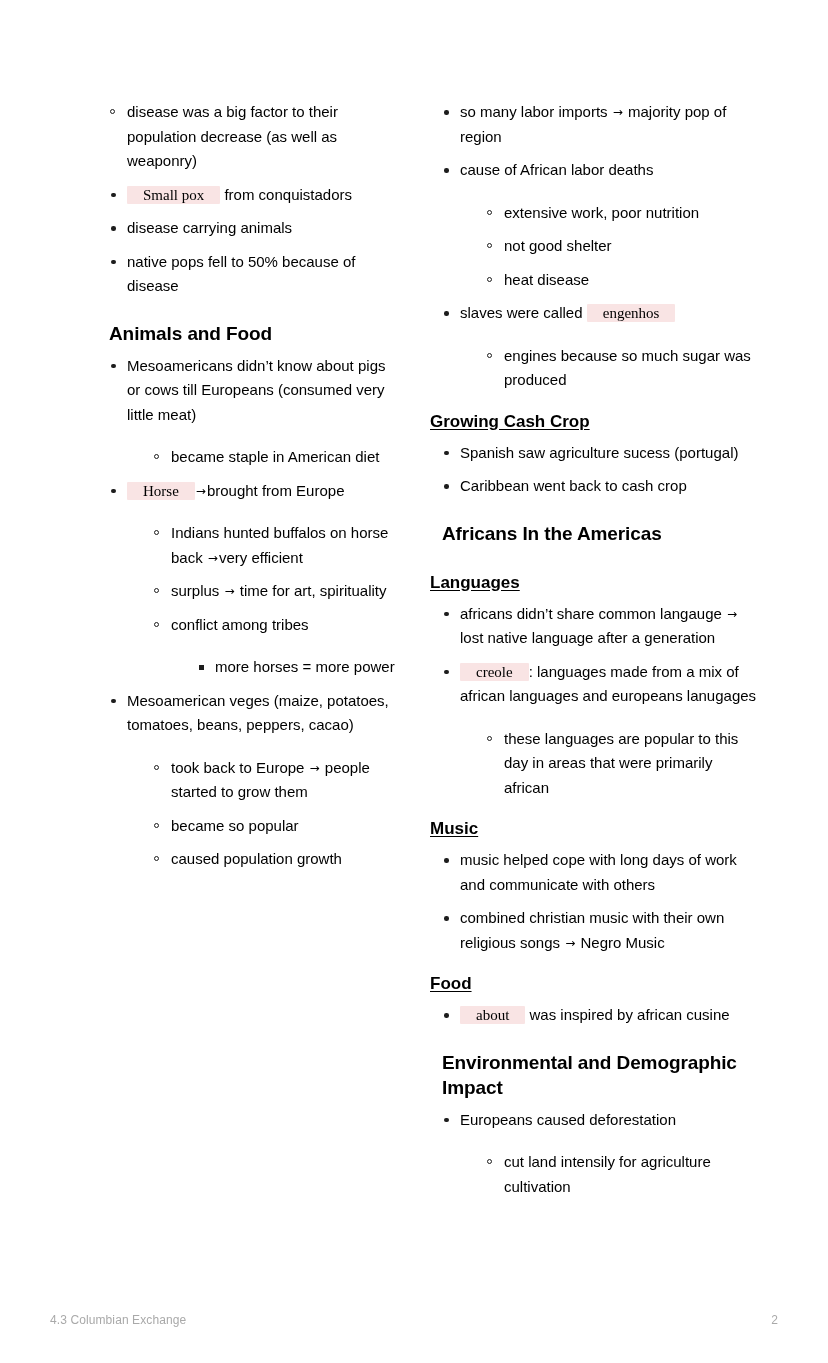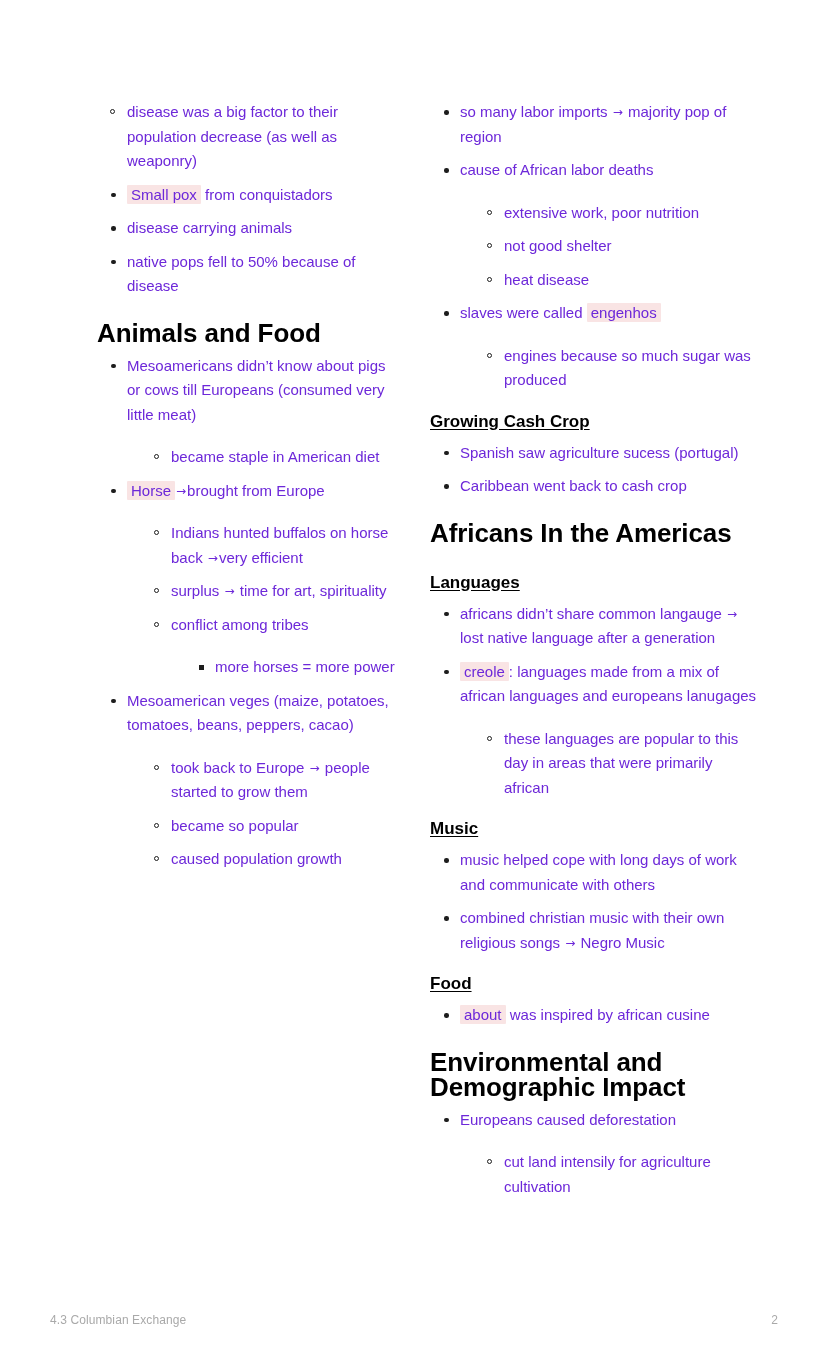--- a/index.html
+++ b/index.html
@@ -40,24 +40,24 @@
     padding-right: 18px;
   }
   .col-right {
     width: 414px;
     padding-left: 16px;
     padding-right: 68px;
   }
 
   
   h1.doc-h1 {
-    font-size: 26px;
+    font-size: 19px;
     line-height: 25px;
     font-weight: bold;
-    margin: 22px 0 8px 0;
+    margin: 22px 0 8px 12px;
     color: #000000;
     letter-spacing: -0.1px;
   }
 
   h2.doc-h2 {
     font-size: 17px;
     line-height: 21px;
     font-weight: bold;
     margin: 18px 0 5px 0;
     color: #000000;
@@ -71,21 +71,21 @@
   ul.lvl {
     list-style: none;
     margin: 0;
     padding: 0;
   }
   ul.lvl1 { margin: 4px 0 0 0; }
   li.item {
     position: relative;
     font-size: 15px;
     line-height: 24.5px;
-    color: #6d28d9;
+    color: #000000;
     margin: 0 0 9px 0;
   }
   li.item:last-child { margin-bottom: 0; }
 
   
   li.l1 {
     padding-left: 30px;
     margin-left: 0;
   }
   li.l1 > .bullet {
@@ -129,21 +129,22 @@
     margin: 18px 0 0 14px;
     padding: 0;
   }
   ul.nest > li.item { margin-bottom: 9px; }
   ul.nest > li.item:last-child { margin-bottom: 0; }
 
   .txt { display: inline; }
   .hl {
     background: #f9e4e4;
     border-radius: 1px;
-    padding: 1px 4px;
+    padding: 1px 16px;
+    font-family: Liberation Serif, serif;
   }
   .arrow {
     font-family: "DejaVu Sans", sans-serif;
     font-size: 12px;
     vertical-align: 1px;
     padding: 0 1px;
   }
 
   
   .footer {

